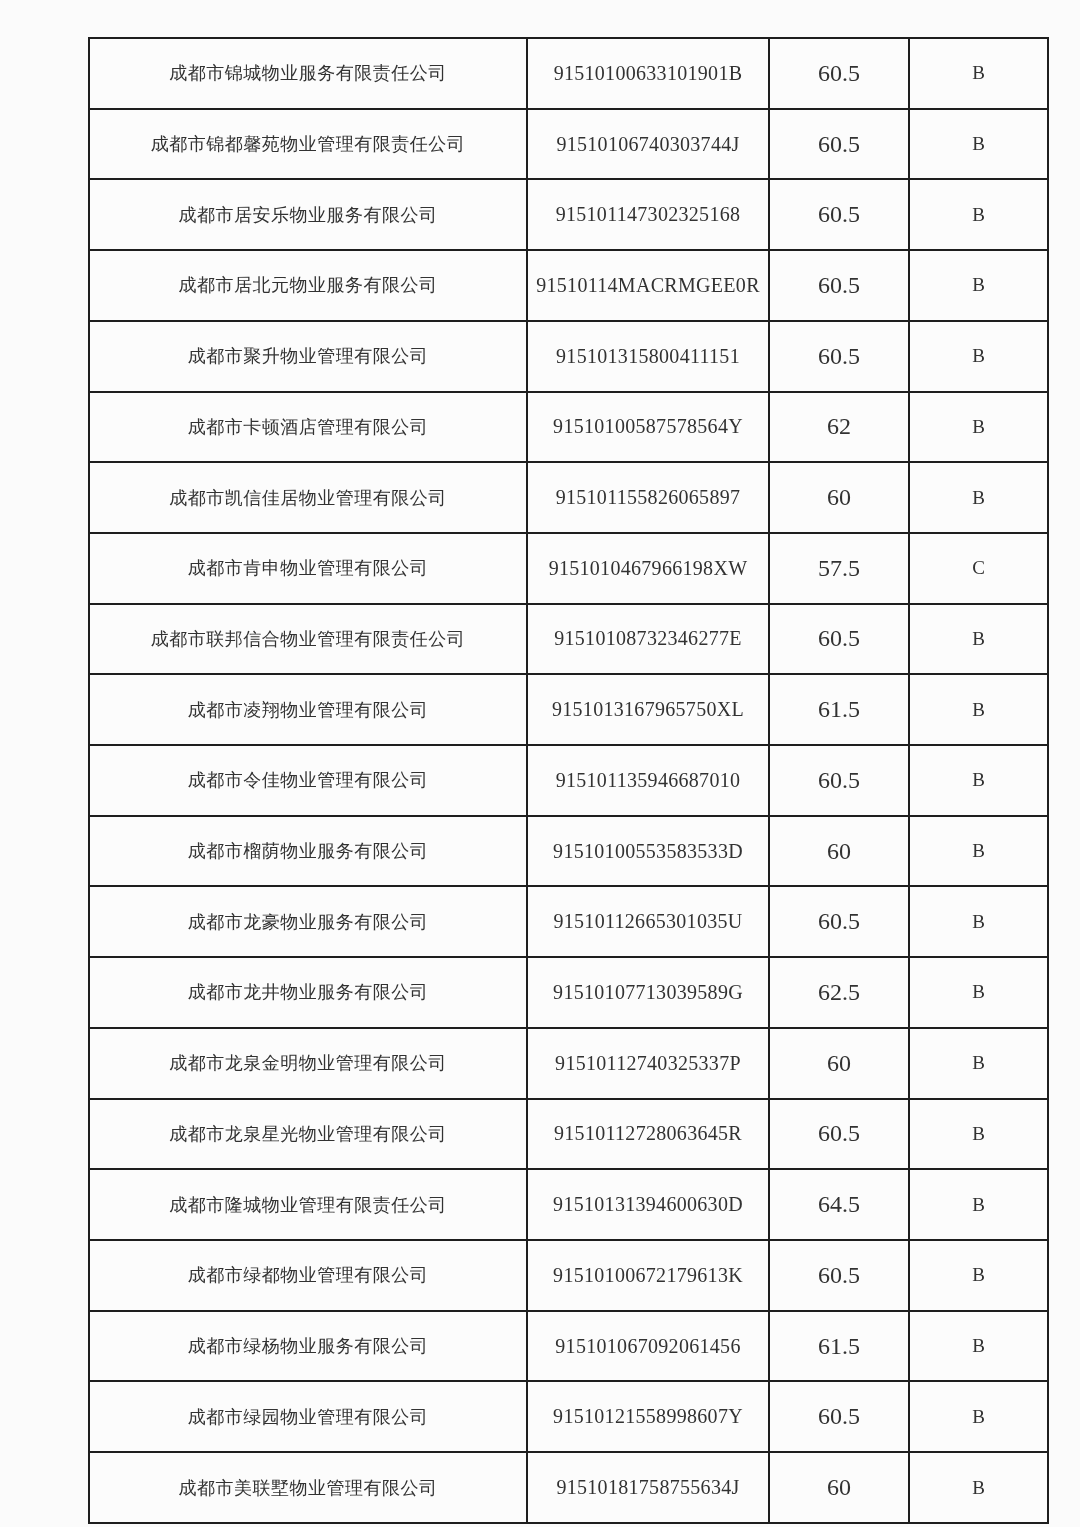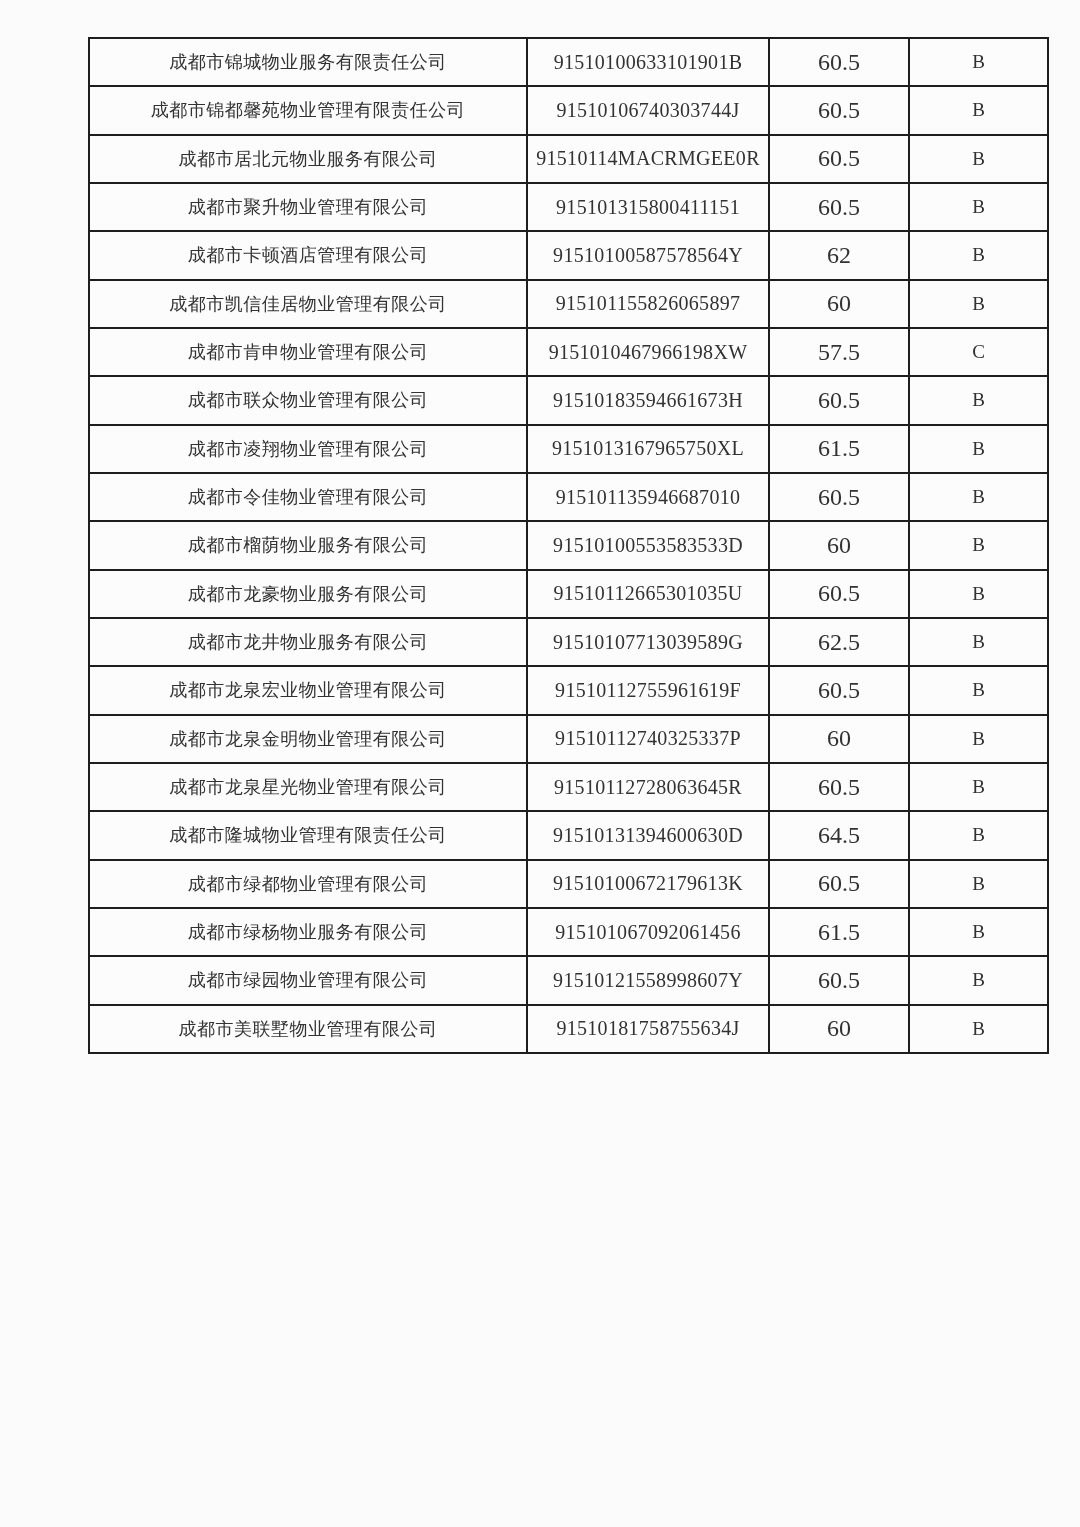--- a/index.html
+++ b/index.html
@@ -16,21 +16,21 @@
   }
   .page {
     position: absolute;
     inset: 0;
   }
   table.rating-table {
     position: absolute;
     left: 88px;
     top: 37px;
     width: 939px;
-    height: 1017px;
+    height: 1487px;
     border-collapse: collapse;
     table-layout: fixed;
     background: #fcfcfc;
   }
   table.rating-table td {
     border: 2px solid #1e1e1e;
     text-align: center;
     vertical-align: middle;
     color: #323232;
     padding: 0 2px;
@@ -69,20 +69,26 @@
           <td class="col-score">60.5</td>
           <td class="col-grade">B</td>
         </tr>
         <tr>
           <td class="col-name">成都市锦都馨苑物业管理有限责任公司</td>
           <td class="col-code">91510106740303744J</td>
           <td class="col-score">60.5</td>
           <td class="col-grade">B</td>
         </tr>
         <tr>
+          <td class="col-name">成都市居安乐物业服务有限公司</td>
+          <td class="col-code">915101147302325168</td>
+          <td class="col-score">60.5</td>
+          <td class="col-grade">B</td>
+        </tr>
+        <tr>
           <td class="col-name">成都市居北元物业服务有限公司</td>
           <td class="col-code">91510114MACRMGEE0R</td>
           <td class="col-score">60.5</td>
           <td class="col-grade">B</td>
         </tr>
         <tr>
           <td class="col-name">成都市聚升物业管理有限公司</td>
           <td class="col-code">915101315800411151</td>
           <td class="col-score">60.5</td>
           <td class="col-grade">B</td>
@@ -99,22 +105,22 @@
           <td class="col-score">60</td>
           <td class="col-grade">B</td>
         </tr>
         <tr>
           <td class="col-name">成都市肯申物业管理有限公司</td>
           <td class="col-code">9151010467966198XW</td>
           <td class="col-score">57.5</td>
           <td class="col-grade">C</td>
         </tr>
         <tr>
-          <td class="col-name">成都市联众物业管理有限公司</td>
-          <td class="col-code">91510183594661673H</td>
+          <td class="col-name">成都市联邦信合物业管理有限责任公司</td>
+          <td class="col-code">91510108732346277E</td>
           <td class="col-score">60.5</td>
           <td class="col-grade">B</td>
         </tr>
         <tr>
           <td class="col-name">成都市凌翔物业管理有限公司</td>
           <td class="col-code">9151013167965750XL</td>
           <td class="col-score">61.5</td>
           <td class="col-grade">B</td>
         </tr>
         <tr>
@@ -132,26 +138,20 @@
         <tr>
           <td class="col-name">成都市龙豪物业服务有限公司</td>
           <td class="col-code">91510112665301035U</td>
           <td class="col-score">60.5</td>
           <td class="col-grade">B</td>
         </tr>
         <tr>
           <td class="col-name">成都市龙井物业服务有限公司</td>
           <td class="col-code">91510107713039589G</td>
           <td class="col-score">62.5</td>
-          <td class="col-grade">B</td>
-        </tr>
-        <tr>
-          <td class="col-name">成都市龙泉宏业物业管理有限公司</td>
-          <td class="col-code">91510112755961619F</td>
-          <td class="col-score">60.5</td>
           <td class="col-grade">B</td>
         </tr>
         <tr>
           <td class="col-name">成都市龙泉金明物业管理有限公司</td>
           <td class="col-code">91510112740325337P</td>
           <td class="col-score">60</td>
           <td class="col-grade">B</td>
         </tr>
         <tr>
           <td class="col-name">成都市龙泉星光物业管理有限公司</td>

